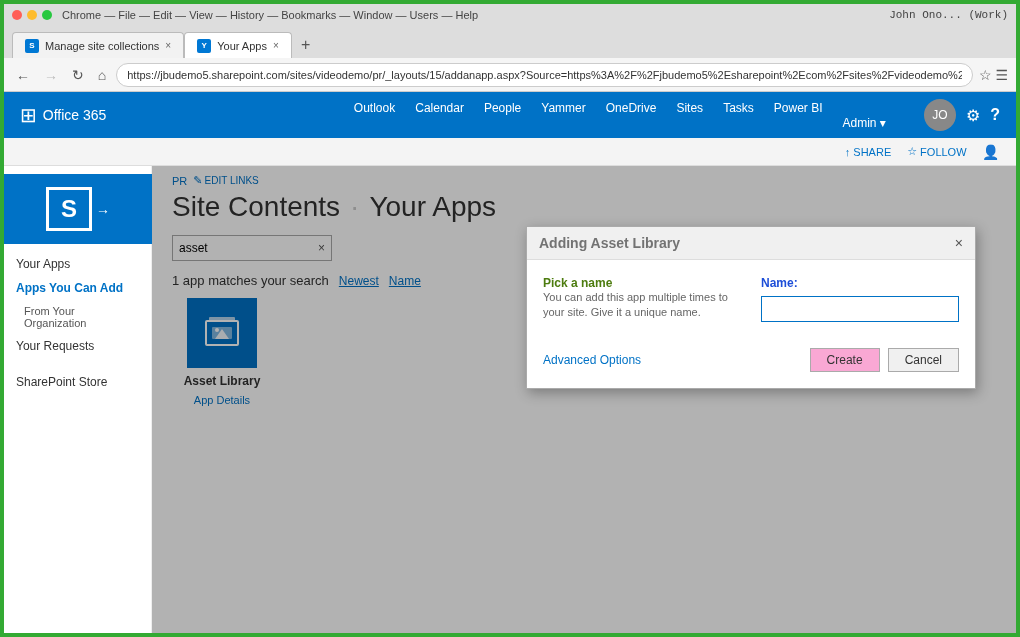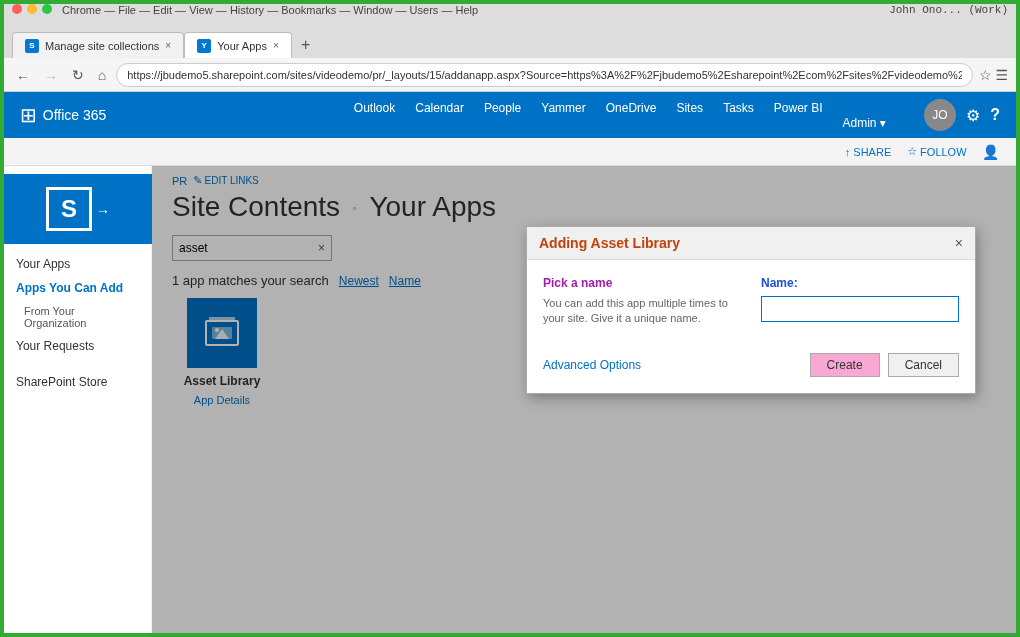--- a/index.html
+++ b/index.html
@@ -1,21 +1,21 @@
 <!DOCTYPE html>
 <html><head>
   <meta charset="utf-8">
   <style>
     * { margin: 0; padding: 0; box-sizing: border-box; }
     body { width: 1020px; height: 637px; overflow: hidden; font-family: 'Segoe UI', Arial, sans-serif; background: #3a3; border: 4px solid #3a3; }
 
     
     .browser-frame { width: 100%; height: 100%; background: #f2f2f2; display: flex; flex-direction: column; }
 
-    .browser-titlebar { background: #ddd; height: 22px; display: flex; padding: 0 8px; font-size: 11px; color: #333; }
+    .browser-titlebar { background: #ddd; height: 22px; display: flex; align-items: center; padding: 0 8px; font-size: 11px; color: #333; }
     .traffic-lights { display: flex; gap: 5px; margin-right: 10px; }
     .traffic-light { width: 10px; height: 10px; border-radius: 50%; }
     .tl-red { background: #ff5f57; }
     .tl-yellow { background: #febc2e; }
     .tl-green { background: #28c840; }
 
     .browser-tabs { background: #ddd; height: 32px; display: flex; align-items: flex-end; padding: 0 8px; }
     .tab { background: #f2f2f2; border: 1px solid #bbb; border-bottom: none; border-radius: 4px 4px 0 0; padding: 4px 12px; font-size: 11px; color: #333; display: flex; align-items: center; gap: 6px; cursor: pointer; height: 26px; }
     .tab.active { background: #fff; }
     .tab-close { font-size: 10px; color: #666; cursor: pointer; }
@@ -74,27 +74,27 @@
     .apps-grid { padding: 0 20px; display: flex; flex-wrap: wrap; gap: 10px; }
     .app-tile { width: 100px; cursor: pointer; text-align: center; }
     .app-icon-box { width: 70px; height: 70px; background: #0072c6; display: flex; align-items: center; justify-content: center; margin: 0 auto 6px; }
     .app-name { font-size: 12px; color: #333; font-weight: 600; margin-bottom: 2px; }
     .app-details-link { font-size: 11px; color: #0072c6; cursor: pointer; text-decoration: none; }
 
     
     .modal-overlay { position: absolute; top: 0; left: 0; right: 0; bottom: 0; background: rgba(0,0,0,0.3); display: flex; align-items: flex-start; justify-content: flex-end; padding: 60px 40px 0 0; }
     .modal { background: white; width: 450px; border: 1px solid #aaa; box-shadow: 2px 4px 12px rgba(0,0,0,0.3); position: relative; }
     .modal-titlebar { background: #f0f0f0; padding: 8px 12px; display: flex; align-items: center; justify-content: space-between; border-bottom: 1px solid #ddd; }
-    .modal-title { font-size: 14px; color: #c2410c; font-weight: 600; }
+    .modal-title { font-size: 14px; color: #737373; font-weight: 600; }
     .modal-close { cursor: pointer; font-size: 14px; color: #555; background: none; border: none; }
     .modal-body { padding: 16px; }
     .modal-cols { display: flex; gap: 20px; }
     .modal-left { flex: 1; }
     .modal-right { flex: 1; }
-    .pick-name-label { font-size: 12px; color: #a21caf; font-weight: 600; margin-bottom: 6px; }
+    .pick-name-label { font-size: 12px; color: #4d7c0f; font-weight: 600; }
     .pick-name-desc { font-size: 11px; color: #666; line-height: 1.4; }
     .name-label { font-size: 12px; color: #1d4ed8; font-weight: 600; margin-bottom: 6px; }
     .name-input { width: 100%; height: 26px; border: 1px solid #0072c6; padding: 0 6px; font-size: 12px; outline: none; }
     .modal-footer { padding: 10px 16px 16px; display: flex; justify-content: space-between; align-items: center; }
     .advanced-options { font-size: 12px; color: #0072c6; cursor: pointer; text-decoration: none; }
     .modal-buttons { display: flex; gap: 8px; }
     .btn { padding: 4px 16px; font-size: 12px; cursor: pointer; border: 1px solid #aaa; background: #f0f0f0; color: #333; }
     .btn-primary { background: #f9a8d4; }
   </style>
 </head>

